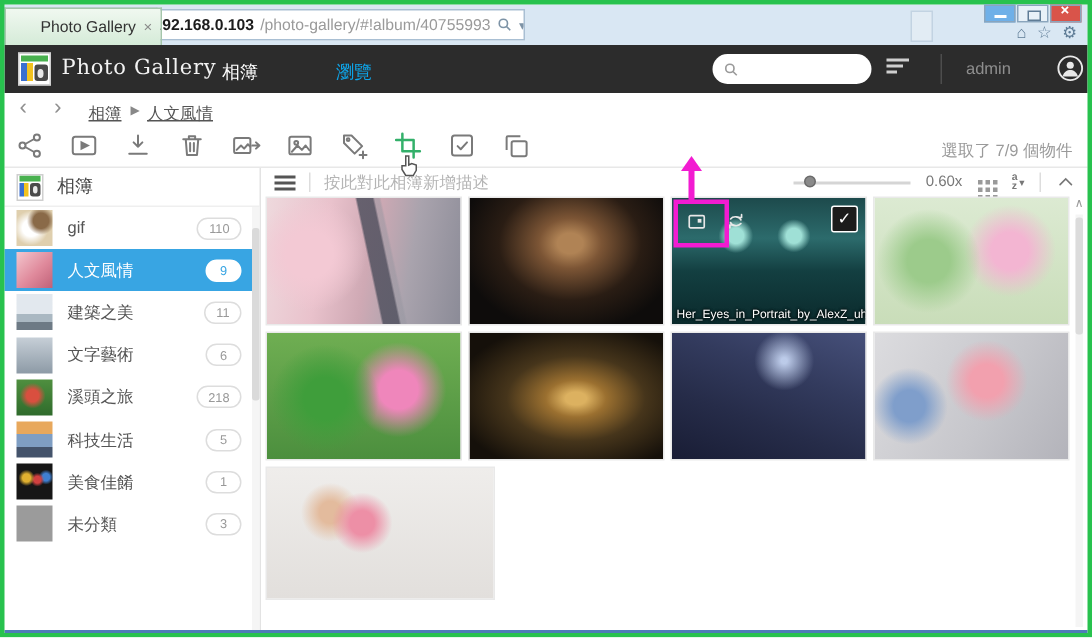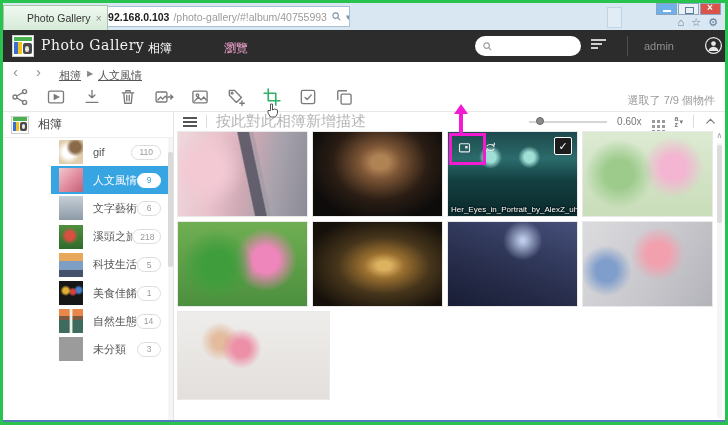--- a/index.html
+++ b/index.html
@@ -37,21 +37,21 @@
   .icon-gallery .g2{position:absolute;left:5%;top:32%;width:18%;height:60%;background:#3a6fd0;}
   .icon-gallery .g3{position:absolute;left:27%;top:32%;width:16%;height:60%;background:#f2c21f;}
   .icon-gallery .g4{position:absolute;left:48%;top:36%;width:46%;height:54%;background:#4a4a4a;border-radius:2px;}
   .icon-gallery .g4::after{content:"";position:absolute;left:25%;top:22%;width:50%;height:55%;border-radius:50%;background:#e9e9e9;}
 
   
   .appheader{position:absolute;left:3px;right:3px;top:30px;height:32px;background:#2c2c2c;}
   .logo{position:absolute;left:9px;top:5px;width:22px;height:22px;}
   .app-title{position:absolute;left:38px;top:7px;color:#f2f2f2;font-size:14px;font-family:"DejaVu Serif",serif;letter-spacing:.5px;}
   .hdr-nav{position:absolute;left:145px;top:10px;display:flex;gap:52px;font-size:12px;}
-  .hdr-nav .nav-item{color:#f9a8d4;}
+  .hdr-nav .nav-item{color:#0ea5e9;}
   .hdr-nav .nav-item.active{color:#fff;}
   .search-pill{position:absolute;left:472px;top:6px;width:106px;height:20px;background:#fff;border-radius:10px;display:flex;align-items:center;padding:0 7px;box-sizing:border-box;}
   .filter-icon{position:absolute;left:588px;top:9px;width:16px;height:13px;}
   .filter-icon i{display:block;background:#cfcfcf;height:2px;margin-bottom:2px;}
   .filter-icon i:nth-child(1){width:15px;} .filter-icon i:nth-child(2){width:11px;} .filter-icon i:nth-child(3){width:7px;}
   .hdr-divider{position:absolute;left:624px;top:6px;width:1px;height:20px;background:#4d4d4d;}
   .admin-label{position:absolute;left:641px;top:10px;color:#8f8f8f;font-size:11px;}
   .user-icon{position:absolute;left:701px;top:6px;}
 
   
@@ -70,21 +70,21 @@
   
   .annotation-label{position:absolute;left:376px;top:64px;font-size:31px;font-weight:bold;color:#f21bd1;letter-spacing:1px;z-index:40;line-height:38px;white-space:nowrap;}
   .annotation-arrow{position:absolute;left:454px;top:104px;z-index:40;width:14px;}
   .annotation-arrow .head{width:0;height:0;border-left:7px solid transparent;border-right:7px solid transparent;border-bottom:10px solid #f21bd1;}
   .annotation-arrow .stem{width:4px;height:22px;background:#f21bd1;margin:-1px auto 0 auto;}
 
   
   .sidebar{position:absolute;left:3px;top:112px;width:171px;bottom:5px;background:#fff;border-right:1px solid #e3e3e3;box-sizing:border-box;}
   .sb-head{height:26px;display:flex;align-items:center;gap:9px;padding-left:8px;font-size:12px;color:#444;border-bottom:1px solid #efefef;box-sizing:border-box;}
   .sb-list{position:absolute;top:26px;left:0;right:5px;bottom:0;}
-  .sb-item{height:28.2px;display:flex;align-items:center;padding:0 7px 0 8px;font-size:11px;color:#555;box-sizing:border-box;margin-left:48px;}
+  .sb-item{height:28.2px;display:flex;align-items:center;padding:0 7px 0 8px;font-size:11px;color:#555;box-sizing:border-box;}
   .sb-item.selected{background:#38a5e3;color:#fff;}
   .thumb{width:24px;height:24px;flex:none;}
   .sb-label{margin-left:10px;white-space:nowrap;overflow:hidden;}
   .badge{margin-left:auto;border:1px solid #ddd;border-radius:9px;font-size:8.5px;color:#999;background:#fff;padding:1.5px 7px;min-width:8px;text-align:center;}
   .sb-item.selected .badge{border-color:#fff;color:#38a5e3;}
   .sb-scroll{position:absolute;right:0;top:26px;bottom:0;width:5px;background:#f5f5f5;}
   .sb-scroll .sb-thumb-bar{position:absolute;top:14px;left:0;width:5px;height:115px;background:#dadada;border-radius:2px;}
 
   
   .t-gifdog{background:radial-gradient(circle at 68% 30%,#8a6a48 0 22%,rgba(0,0,0,0) 40%),radial-gradient(circle at 40% 50%,#fff 0 30%,rgba(0,0,0,0) 62%),#dfcfae;}
@@ -96,21 +96,21 @@
   .t-keji{background:linear-gradient(180deg,#e8a85c 0 35%,#7f9ec3 35% 70%,#44536b 70%);}
   .t-meishi{background:radial-gradient(circle at 28% 40%,#e0b030 0 12%,rgba(0,0,0,0) 24%),radial-gradient(circle at 58% 45%,#d04040 0 12%,rgba(0,0,0,0) 24%),radial-gradient(circle at 82% 38%,#3f7fd0 0 10%,rgba(0,0,0,0) 20%),#161616;}
   .t-ziran{background:linear-gradient(90deg,rgba(0,0,0,0) 42%,#f3f0e8 47% 54%,rgba(0,0,0,0) 58%),linear-gradient(180deg,#e8874a 0 30%,#7a5a40 30% 45%,#3f6b5f 45%);}
   .t-none{background:#9b9b9b;}
 
   
   .main{position:absolute;left:175px;top:112px;right:3px;bottom:5px;background:#fff;}
   .grid-controls{height:19px;display:flex;align-items:center;gap:9px;padding:0 8px;box-sizing:border-box;}
   .hamburger i{display:block;width:14px;height:2px;background:#555;margin:2px 0;}
   .gc-divider{width:1px;height:13px;background:#ddd;}
-  .desc-placeholder{font-size:15px;color:#b5b5b5;white-space:nowrap;}
+  .desc-placeholder{font-size:11px;color:#b5b5b5;white-space:nowrap;}
   .gc-right{margin-left:auto;display:flex;align-items:center;gap:10px;color:#8a8a8a;}
   .slider{width:78px;height:2px;background:#d5d5d5;position:relative;}
   .slider-dot{position:absolute;left:7px;top:-3.5px;width:8px;height:8px;border-radius:50%;background:#8a8a8a;border:1px solid #6a6a6a;box-sizing:border-box;}
   .zoom-level{font-size:10px;color:#777;}
   .grid-ico{width:3px;height:3px;background:#9a9a9a;box-shadow:5px 0 #9a9a9a,10px 0 #9a9a9a,0 5px #9a9a9a,5px 5px #9a9a9a,10px 5px #9a9a9a,0 10px #9a9a9a,5px 10px #9a9a9a,10px 10px #9a9a9a;margin-right:10px;}
   .az-icon{display:flex;align-items:center;gap:1px;}
   .az-letters{display:flex;flex-direction:column;font-size:7px;line-height:6px;color:#777;font-weight:bold;}
   .az-a::before{content:"a";} .az-z::before{content:"z";}
   .az-arrow{font-size:7px;color:#777;} .az-arrow::before{content:"▾";}
 
@@ -322,20 +322,25 @@
           <span class="badge">110</span>
         </div>
 
         <div class="sb-item selected">
           <span class="thumb t-renwen"></span>
           <span class="sb-label">人文風情</span>
           <span class="badge">9</span>
         </div>
 
 
+        <div class="sb-item">
+          <span class="thumb t-jianzhu"></span>
+          <span class="sb-label">建築之美</span>
+          <span class="badge">11</span>
+        </div>
 
         <div class="sb-item">
           <span class="thumb t-wenzi"></span>
           <span class="sb-label">文字藝術</span>
           <span class="badge">6</span>
         </div>
 
         <div class="sb-item">
           <span class="thumb t-xitou"></span>
           <span class="sb-label">溪頭之旅</span>
@@ -347,25 +352,20 @@
           <span class="sb-label">科技生活</span>
           <span class="badge">5</span>
         </div>
 
         <div class="sb-item">
           <span class="thumb t-meishi"></span>
           <span class="sb-label">美食佳餚</span>
           <span class="badge">1</span>
         </div>
 
-        <div class="sb-item">
-          <span class="thumb t-ziran"></span>
-          <span class="sb-label">自然生態</span>
-          <span class="badge">14</span>
-        </div>
 
         <div class="sb-item">
           <span class="thumb t-none"></span>
           <span class="sb-label">未分類</span>
           <span class="badge">3</span>
         </div>
       </div>
     <div class="sb-scroll">
         <div class="sb-thumb-bar"></div>
       </div>

